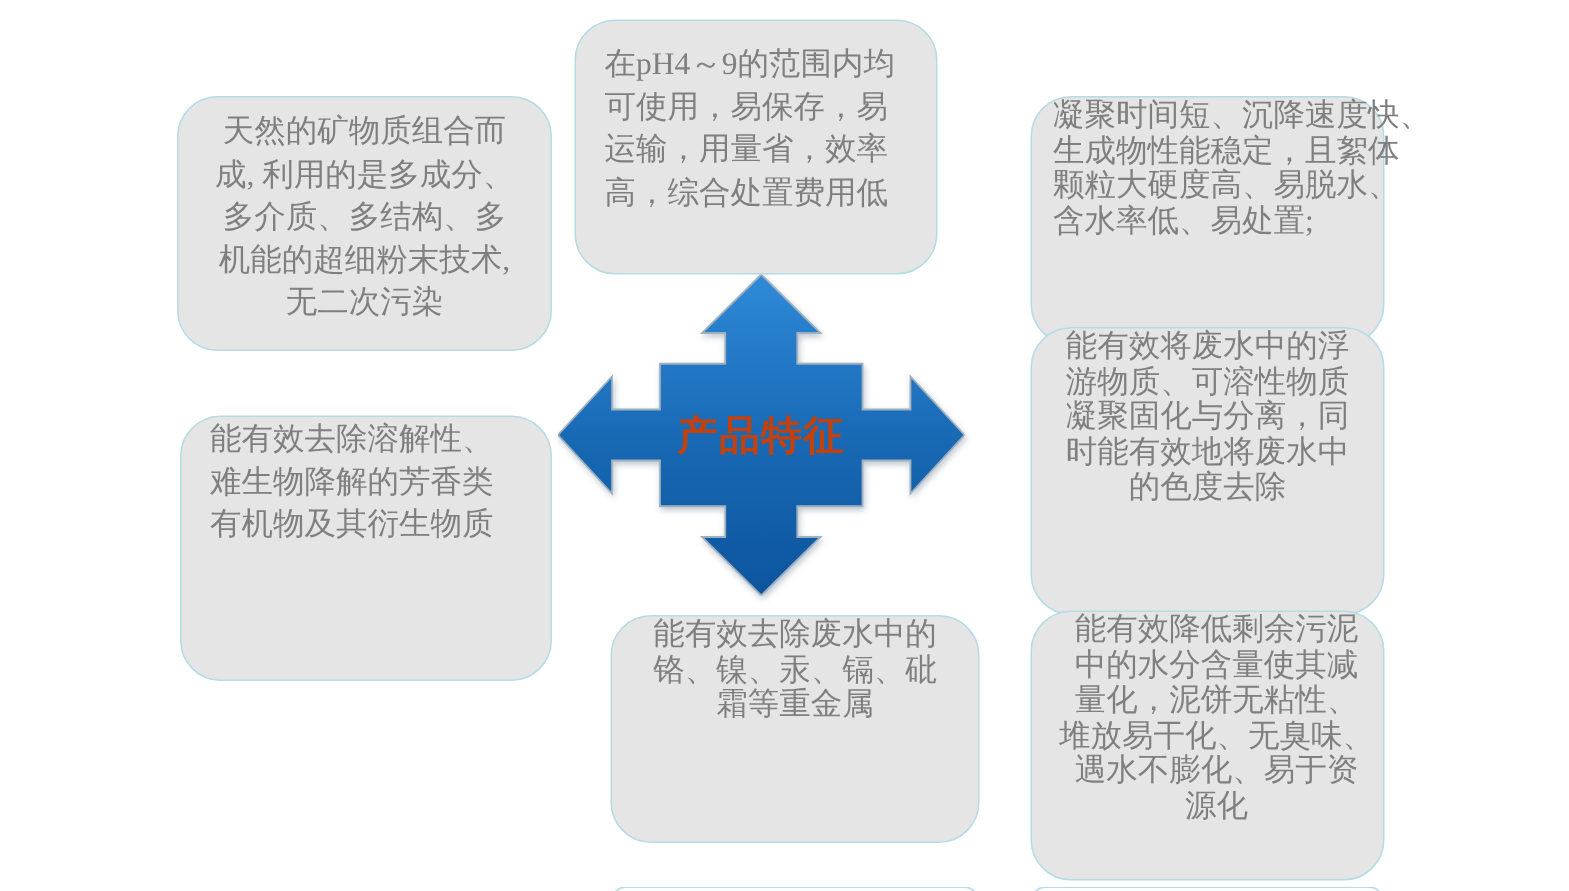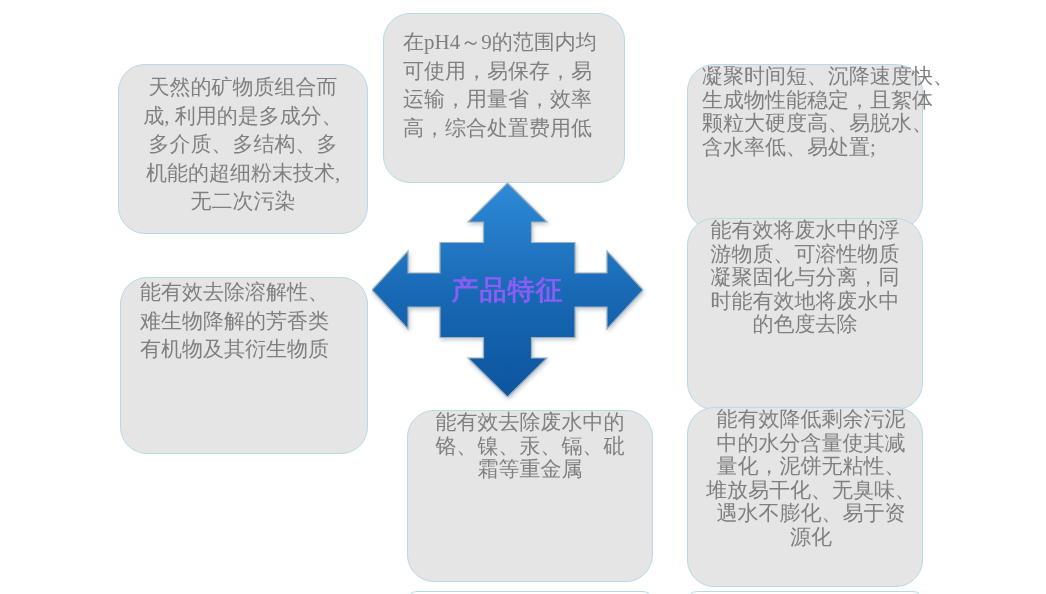--- a/index.html
+++ b/index.html
@@ -32,21 +32,21 @@
   .lh24 .txt{line-height:23.5px;}
   #quad-arrow{
     position:absolute;
     left:372px;top:183px;width:271px;height:214px;
     filter:drop-shadow(1px 2px 2px rgba(110,130,150,0.45));
   }
   #arrow-label{
     position:absolute;
     left:372px;top:183px;width:271px;height:214px;
     display:flex;align-items:center;justify-content:center;
-    color:#8b5cf6;
+    color:#c2410c;
     font-size:27px;
     font-weight:bold;
     letter-spacing:1px;
     pointer-events:none;
   }
   .cropped-edge{
     position:absolute;
     height:10px;
     border-top:1.6px solid #b4dbe7;
     border-left:1.6px solid #b4dbe7;
@@ -89,21 +89,21 @@
   </div>
 
   <div class="feature-box align-center lh24" style="left:687px;top:218px;width:236px;height:192px;">
     <div class="txt">能有效将废水中的浮
 游物质、可溶性物质
 凝聚固化与分离，同
 时能有效地将废水中
 的色度去除</div>
   </div>
 
-  <div class="feature-box align-center lh24" style="left:407px;top:410px;width:246px;height:172px;">
+  <div class="feature-box align-center lh24" style="left:407px;top:410px;width:246px;height:152px;">
     <div class="txt">能有效去除废水中的
 铬、镍、汞、镉、砒
 霜等重金属</div>
   </div>
 
   <div class="feature-box align-center lh24" style="left:687px;top:407px;width:236px;height:180px;padding-left:12px;">
     <div class="txt">能有效降低剩余污泥
 中的水分含量使其减
 量化，泥饼无粘性、
 堆放易干化、无臭味、

